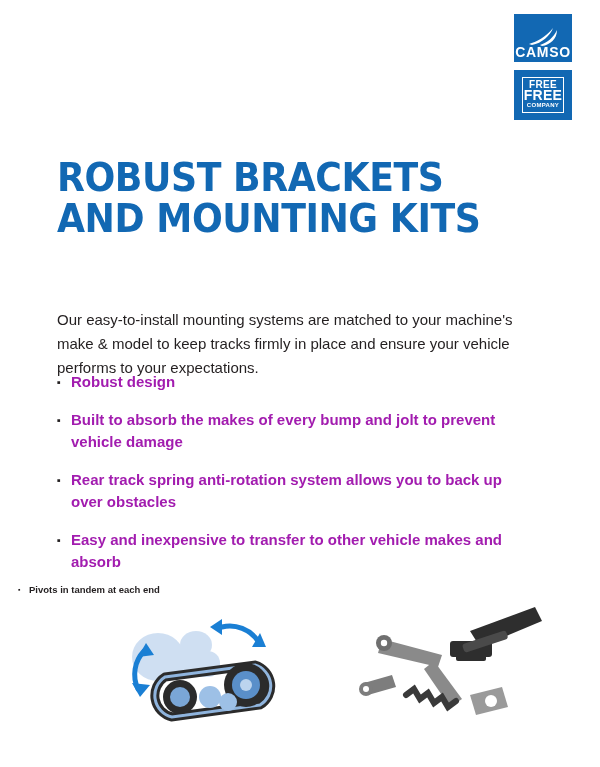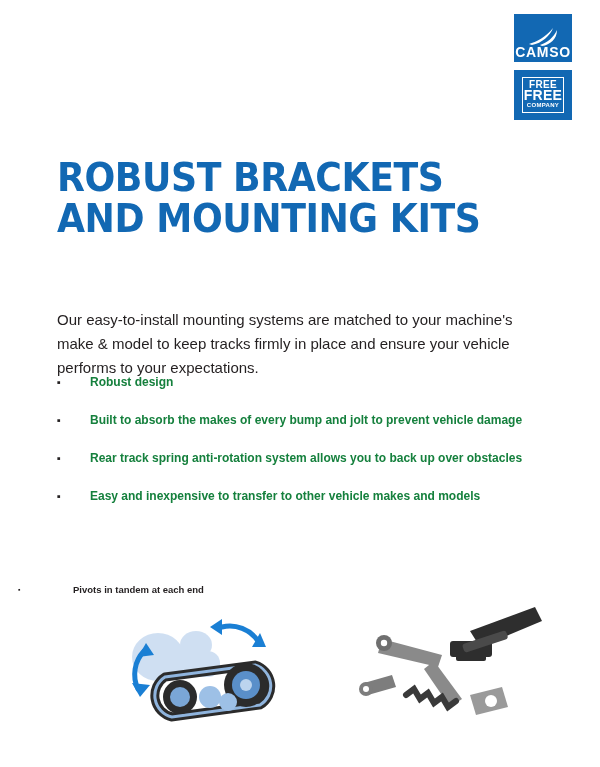--- a/index.html
+++ b/index.html
@@ -118,34 +118,32 @@
     margin-bottom: 16px;
   }
   .bullet-mark {
     width: 14px;
     flex: 0 0 14px;
     color: #231f20;
     font-size: 11px;
     line-height: 22px;
   }
   .bullet-text {
-    font-size: 12px;
+    font-size: 15px;
     line-height: 22px;
     font-weight: bold;
-    color: #15803d;
-    margin-left: 19px;
+    color: #a21caf;
   }
 
   
   .footnote {
     position: absolute;
     top: 583px;
     left: 18px;
     display: flex;
-    gap: 44px;
   }
   .footnote-mark {
     width: 11px;
     flex: 0 0 11px;
     font-size: 7px;
     line-height: 14px;
     color: #231f20;
   }
   .footnote-text {
     font-size: 9.5px;
@@ -215,21 +213,21 @@
   <div class="bullet">
     <span class="bullet-mark">▪</span>
     <span class="bullet-text">Built to absorb the makes of every bump and jolt to prevent vehicle damage</span>
   </div>
   <div class="bullet">
     <span class="bullet-mark">▪</span>
     <span class="bullet-text">Rear track spring anti-rotation system allows you to back up over obstacles</span>
   </div>
   <div class="bullet">
     <span class="bullet-mark">▪</span>
-    <span class="bullet-text">Easy and inexpensive to transfer to other vehicle makes and models</span>
+    <span class="bullet-text">Easy and inexpensive to transfer to other vehicle makes and absorb</span>
   </div>
 </div>
 
 <div class="footnote">
   <span class="footnote-mark">▪</span>
   <span class="footnote-text">Pivots in tandem at each end</span>
 </div>
 
 <div class="images">
 

